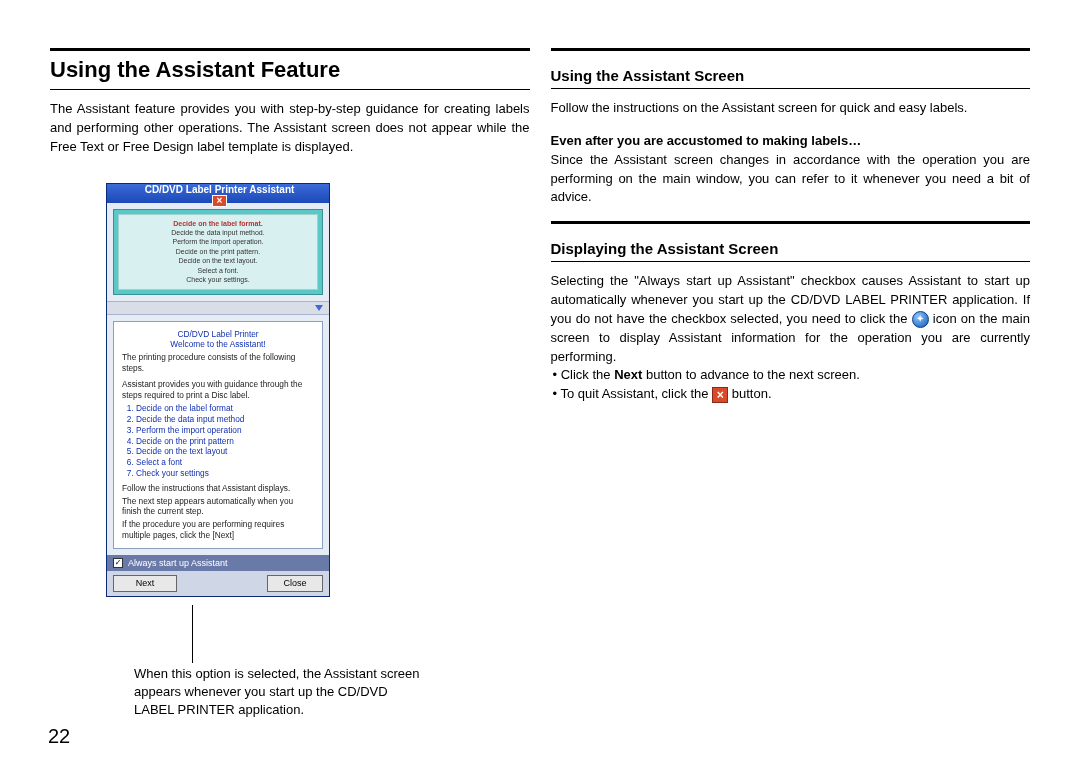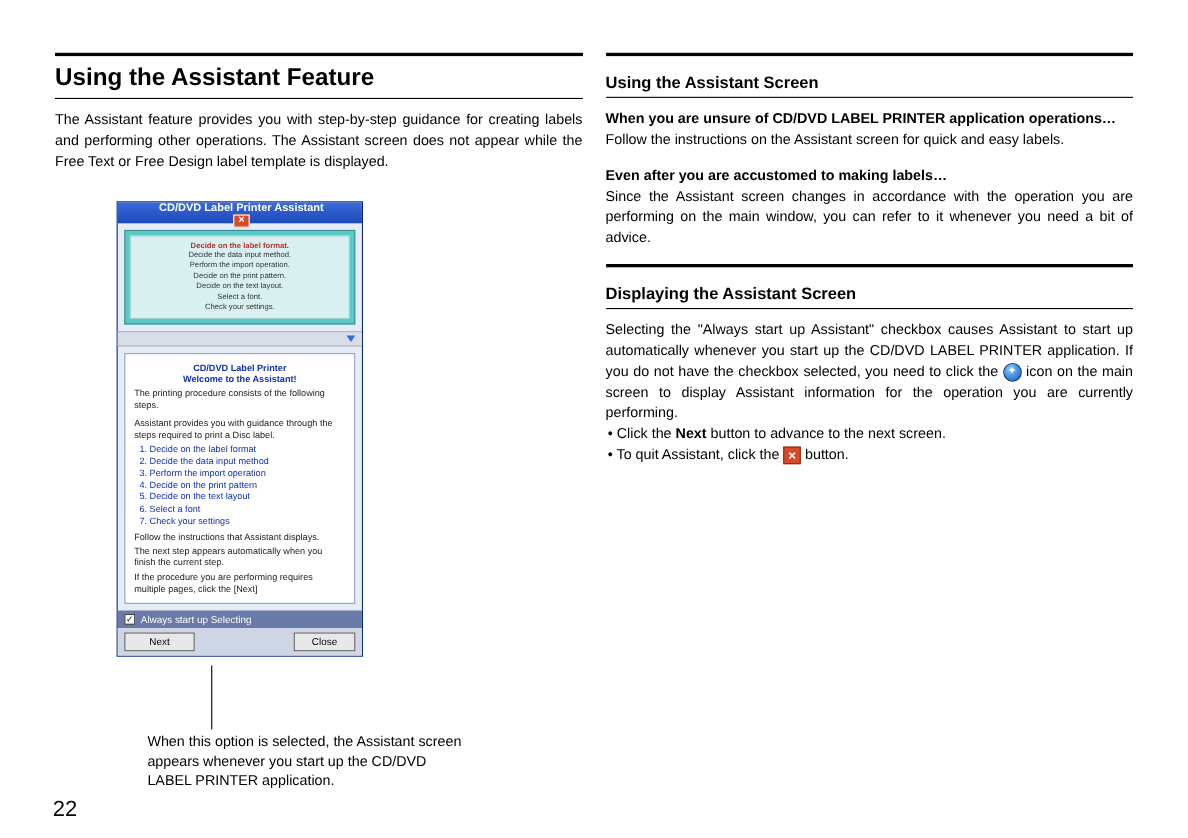--- a/index.html
+++ b/index.html
@@ -92,21 +92,21 @@
   }
   .content-panel {
     margin: 6px;
     background: #fff;
     border: 1px solid #8aa0c0;
     padding: 7px 8px;
     font-size: 8.3px;
     color: #333;
     line-height: 1.3;
   }
-  .content-panel .ctitle { color: #1030b0; text-align: center; font-weight: bold; }
+  .content-panel .ctitle { color: #1030b0; text-align: center; font-weight: normal; }
   .content-panel ol { margin: 3px 0 4px 14px; color: #1030b0; }
   .content-panel ol li { padding: 0; }
   .content-panel .blk { color: #222; margin-top: 2px; }
   .footer-row {
     background: #6a7aa8;
     color: #fff;
     display: flex; align-items: center;
     font-size: 9px;
     padding: 3px 6px;
   }
@@ -206,42 +206,41 @@
             <li>Decide on the text layout</li>
             <li>Select a font</li>
             <li>Check your settings</li>
           </ol>
           <div class="blk">Follow the instructions that Assistant displays.</div>
           <div class="blk">The next step appears automatically when you finish the current step.</div>
           <div class="blk">If the procedure you are performing requires multiple pages, click the [Next]</div>
         </div>
         <div class="footer-row">
           <span class="chk">✓</span>
-          <span>Always start up Selecting</span>
+          <span>Always start up Assistant</span>
         </div>
         <div class="btn-row">
           <div class="winbtn">
               <span>Next</span>
             </div>
           <div class="winbtn close">
               <span>Close</span>
             </div>
         </div>
       </div>
     </div>
 
     <div class="caption-lead"></div>
     <p class="caption">When this option is selected, the Assistant screen appears whenever you start up the CD/DVD LABEL PRINTER application.</p>
   </div>
 
   <div class="col col-right">
     <div class="rule-thick"></div>
     <h2>Using the Assistant Screen</h2>
     <div class="rule-thin"></div>
-    <p class="body bold">When you are unsure of CD/DVD LABEL PRINTER application operations…</p>
     <p class="body">Follow the instructions on the Assistant screen for quick and easy labels.</p>
     <div class="space"></div>
     <p class="body bold">Even after you are accustomed to making labels…</p>
     <p class="body">Since the Assistant screen changes in accordance with the operation you are performing on the main window, you can refer to it whenever you need a bit of advice.</p>
     <div class="space"></div>
 
     <div class="rule-thick"></div>
     <h2>Displaying the Assistant Screen</h2>
     <div class="rule-thin"></div>
     <p class="body">

